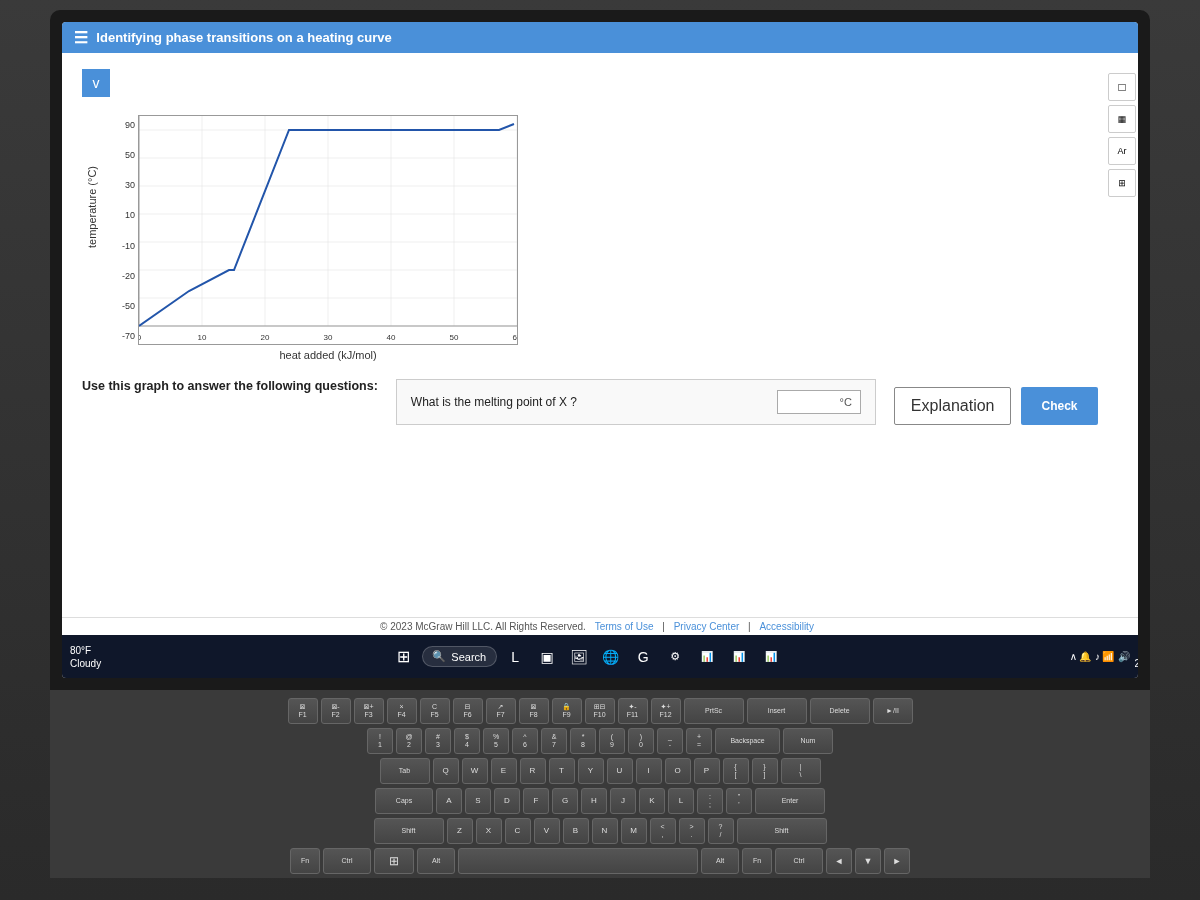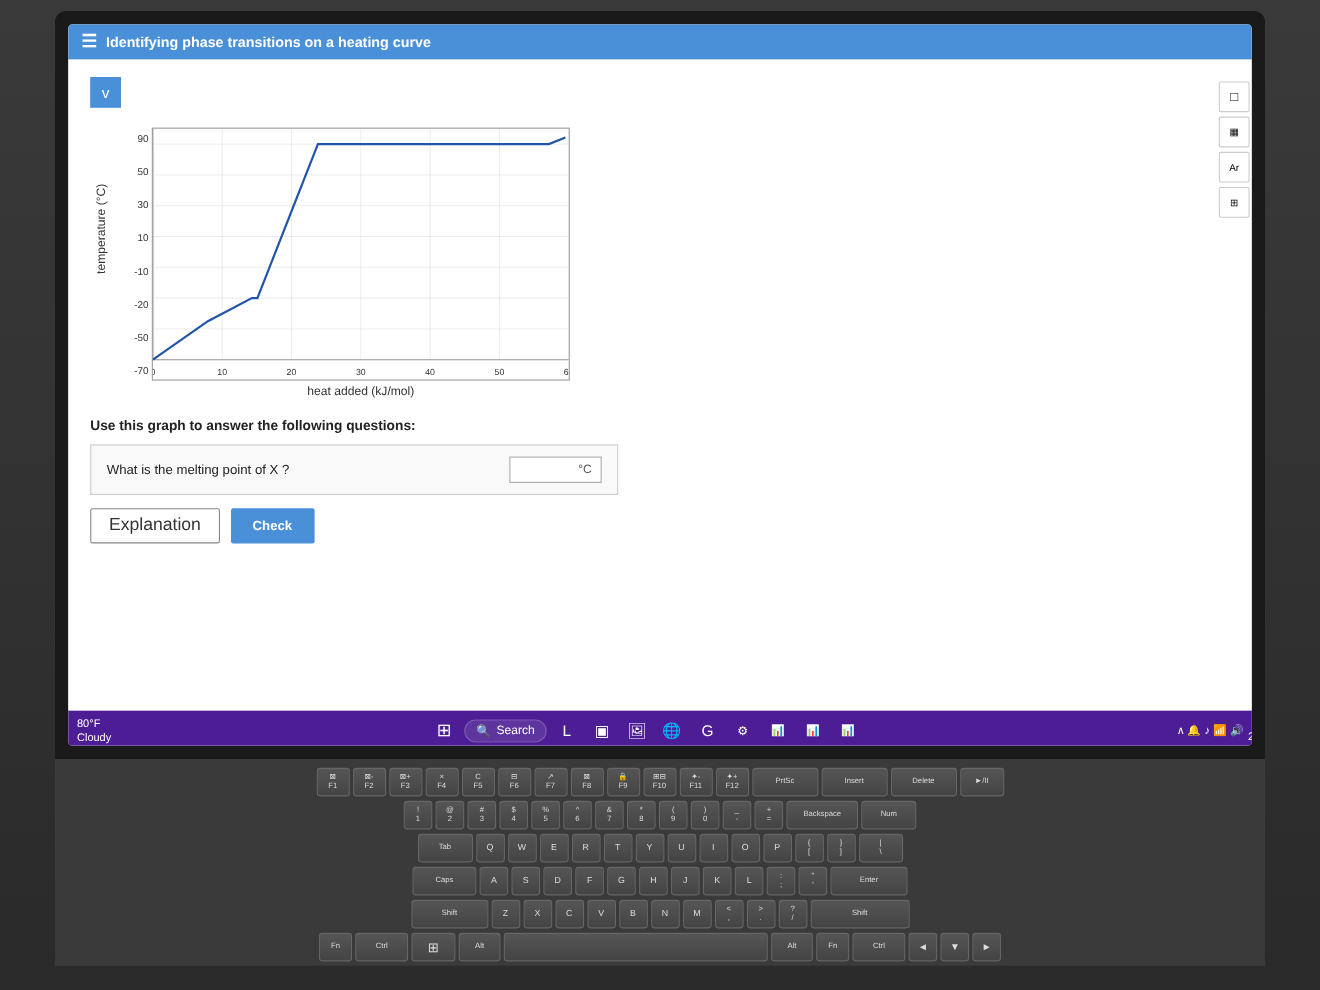--- a/index.html
+++ b/index.html
@@ -130,22 +130,22 @@
       margin-top: 2px;
       margin-left: 30px;
     }
 
     svg.heating-curve {
       display: block;
     }
 
     .question-section {
       display: flex;
-      flex-direction: column;
-      gap: 4px;
+      flex-direction: row;
+      gap: 18px;
       margin-top: 4px;
     }
 
     .question-label {
       font-size: 12.5px;
       color: #222;
       font-weight: bold;
       margin-bottom: 6px;
     }
 
@@ -235,24 +235,24 @@
 
     .footer-bar a {
       color: #4a90d9;
       text-decoration: none;
       margin: 0 6px;
     }
 
     
     .taskbar {
       width: 1100px;
-      height: 32px;
-      background: #4c1d95;
-      display: flex;
-      align-items: flex-end;
+      height: 43px;
+      background: #0f172a;
+      display: flex;
+      align-items: center;
       padding: 0 8px;
       gap: 6px;
       flex-shrink: 0;
     }
 
     .taskbar-weather {
       color: white;
       font-size: 10px;
       margin-right: 4px;
       line-height: 1.3;
@@ -476,20 +476,28 @@
         </div>
 
         <div style="position:absolute; right:0; top:0; width:32px; height:100%; display:flex; flex-direction:column; gap:4px; padding:20px 2px; background:transparent; pointer-events:none;">
           <div class="sidebar-icon" style="pointer-events:all;">□</div>
           <div class="sidebar-icon" style="pointer-events:all; font-size:9px;">▦</div>
           <div class="sidebar-icon" style="pointer-events:all; font-size:9px;">Ar</div>
           <div class="sidebar-icon" style="pointer-events:all; font-size:9px;">⊞</div>
         </div>
       </div>
 
+      <div class="footer-bar">
+        <span>© 2023 McGraw Hill LLC. All Rights Reserved.</span>
+        <a>Terms of Use</a>
+        |
+        <a>Privacy Center</a>
+        |
+        <a>Accessibility</a>
+      </div>
 
       <div class="taskbar">
         <div class="taskbar-weather">
           <div>80°F</div>
           <div>Cloudy</div>
         </div>
 
         <div class="taskbar-icons">
 
           <div class="taskbar-icon" style="color:white; font-size:16px;">⊞</div>

